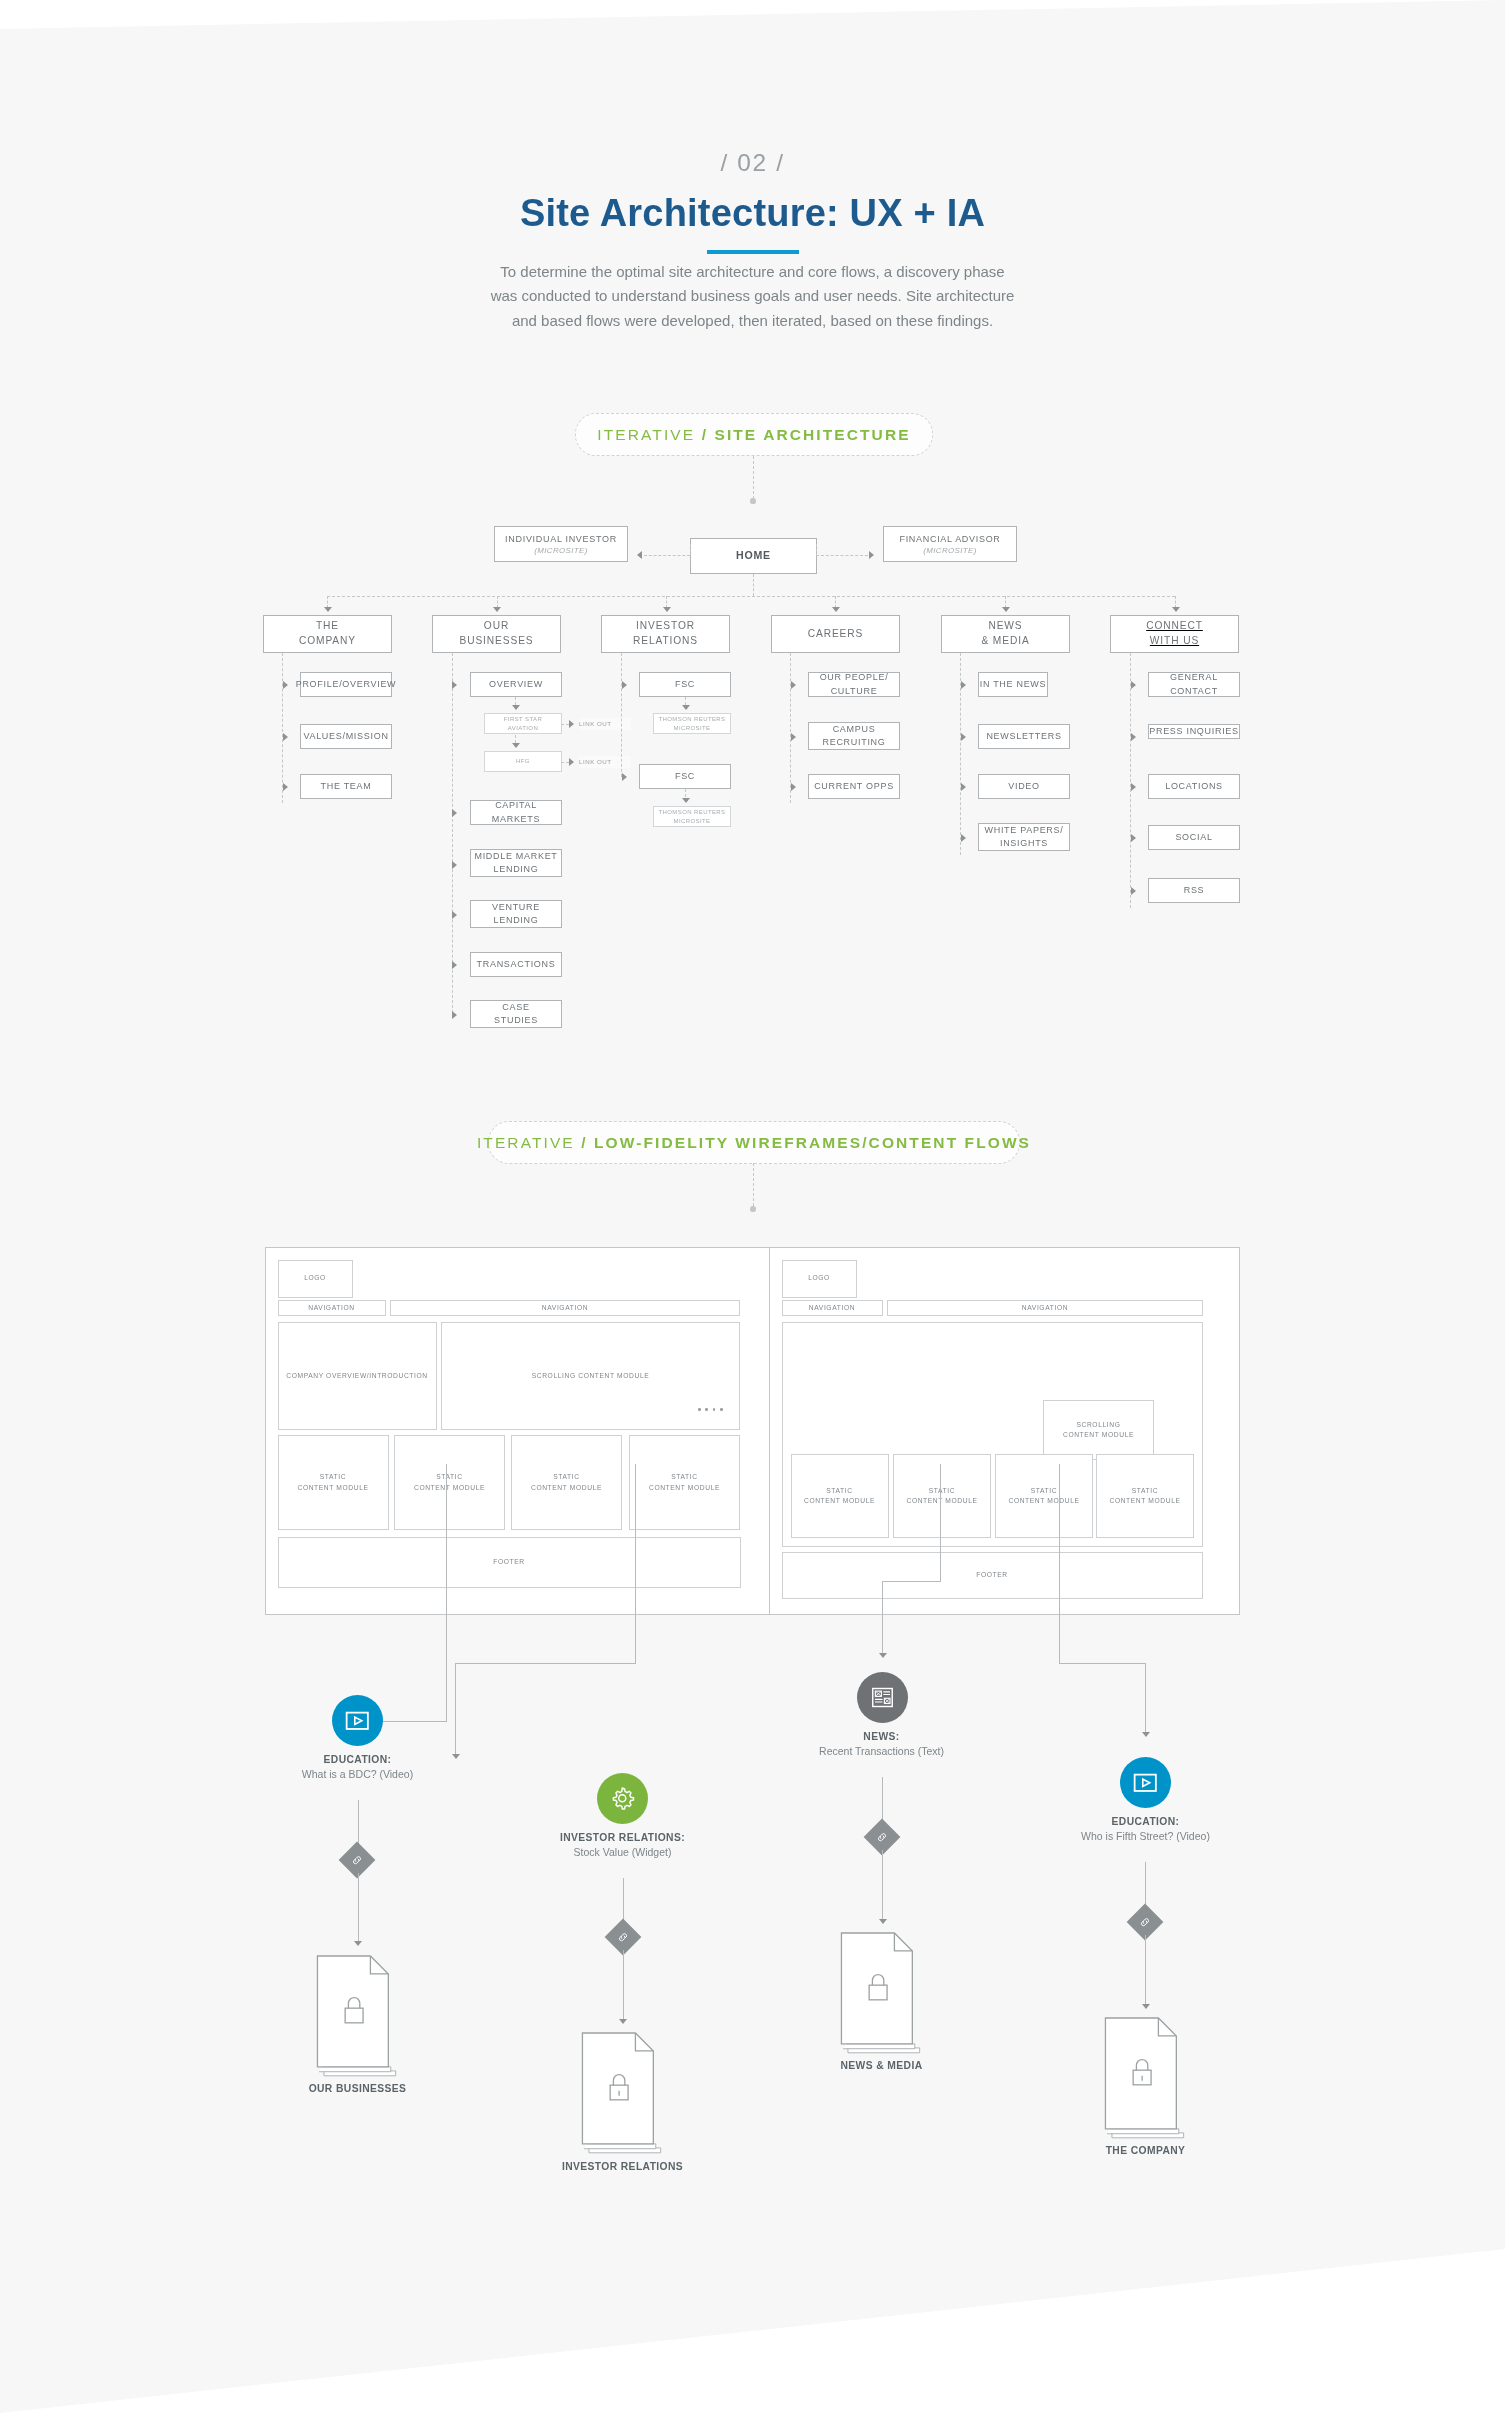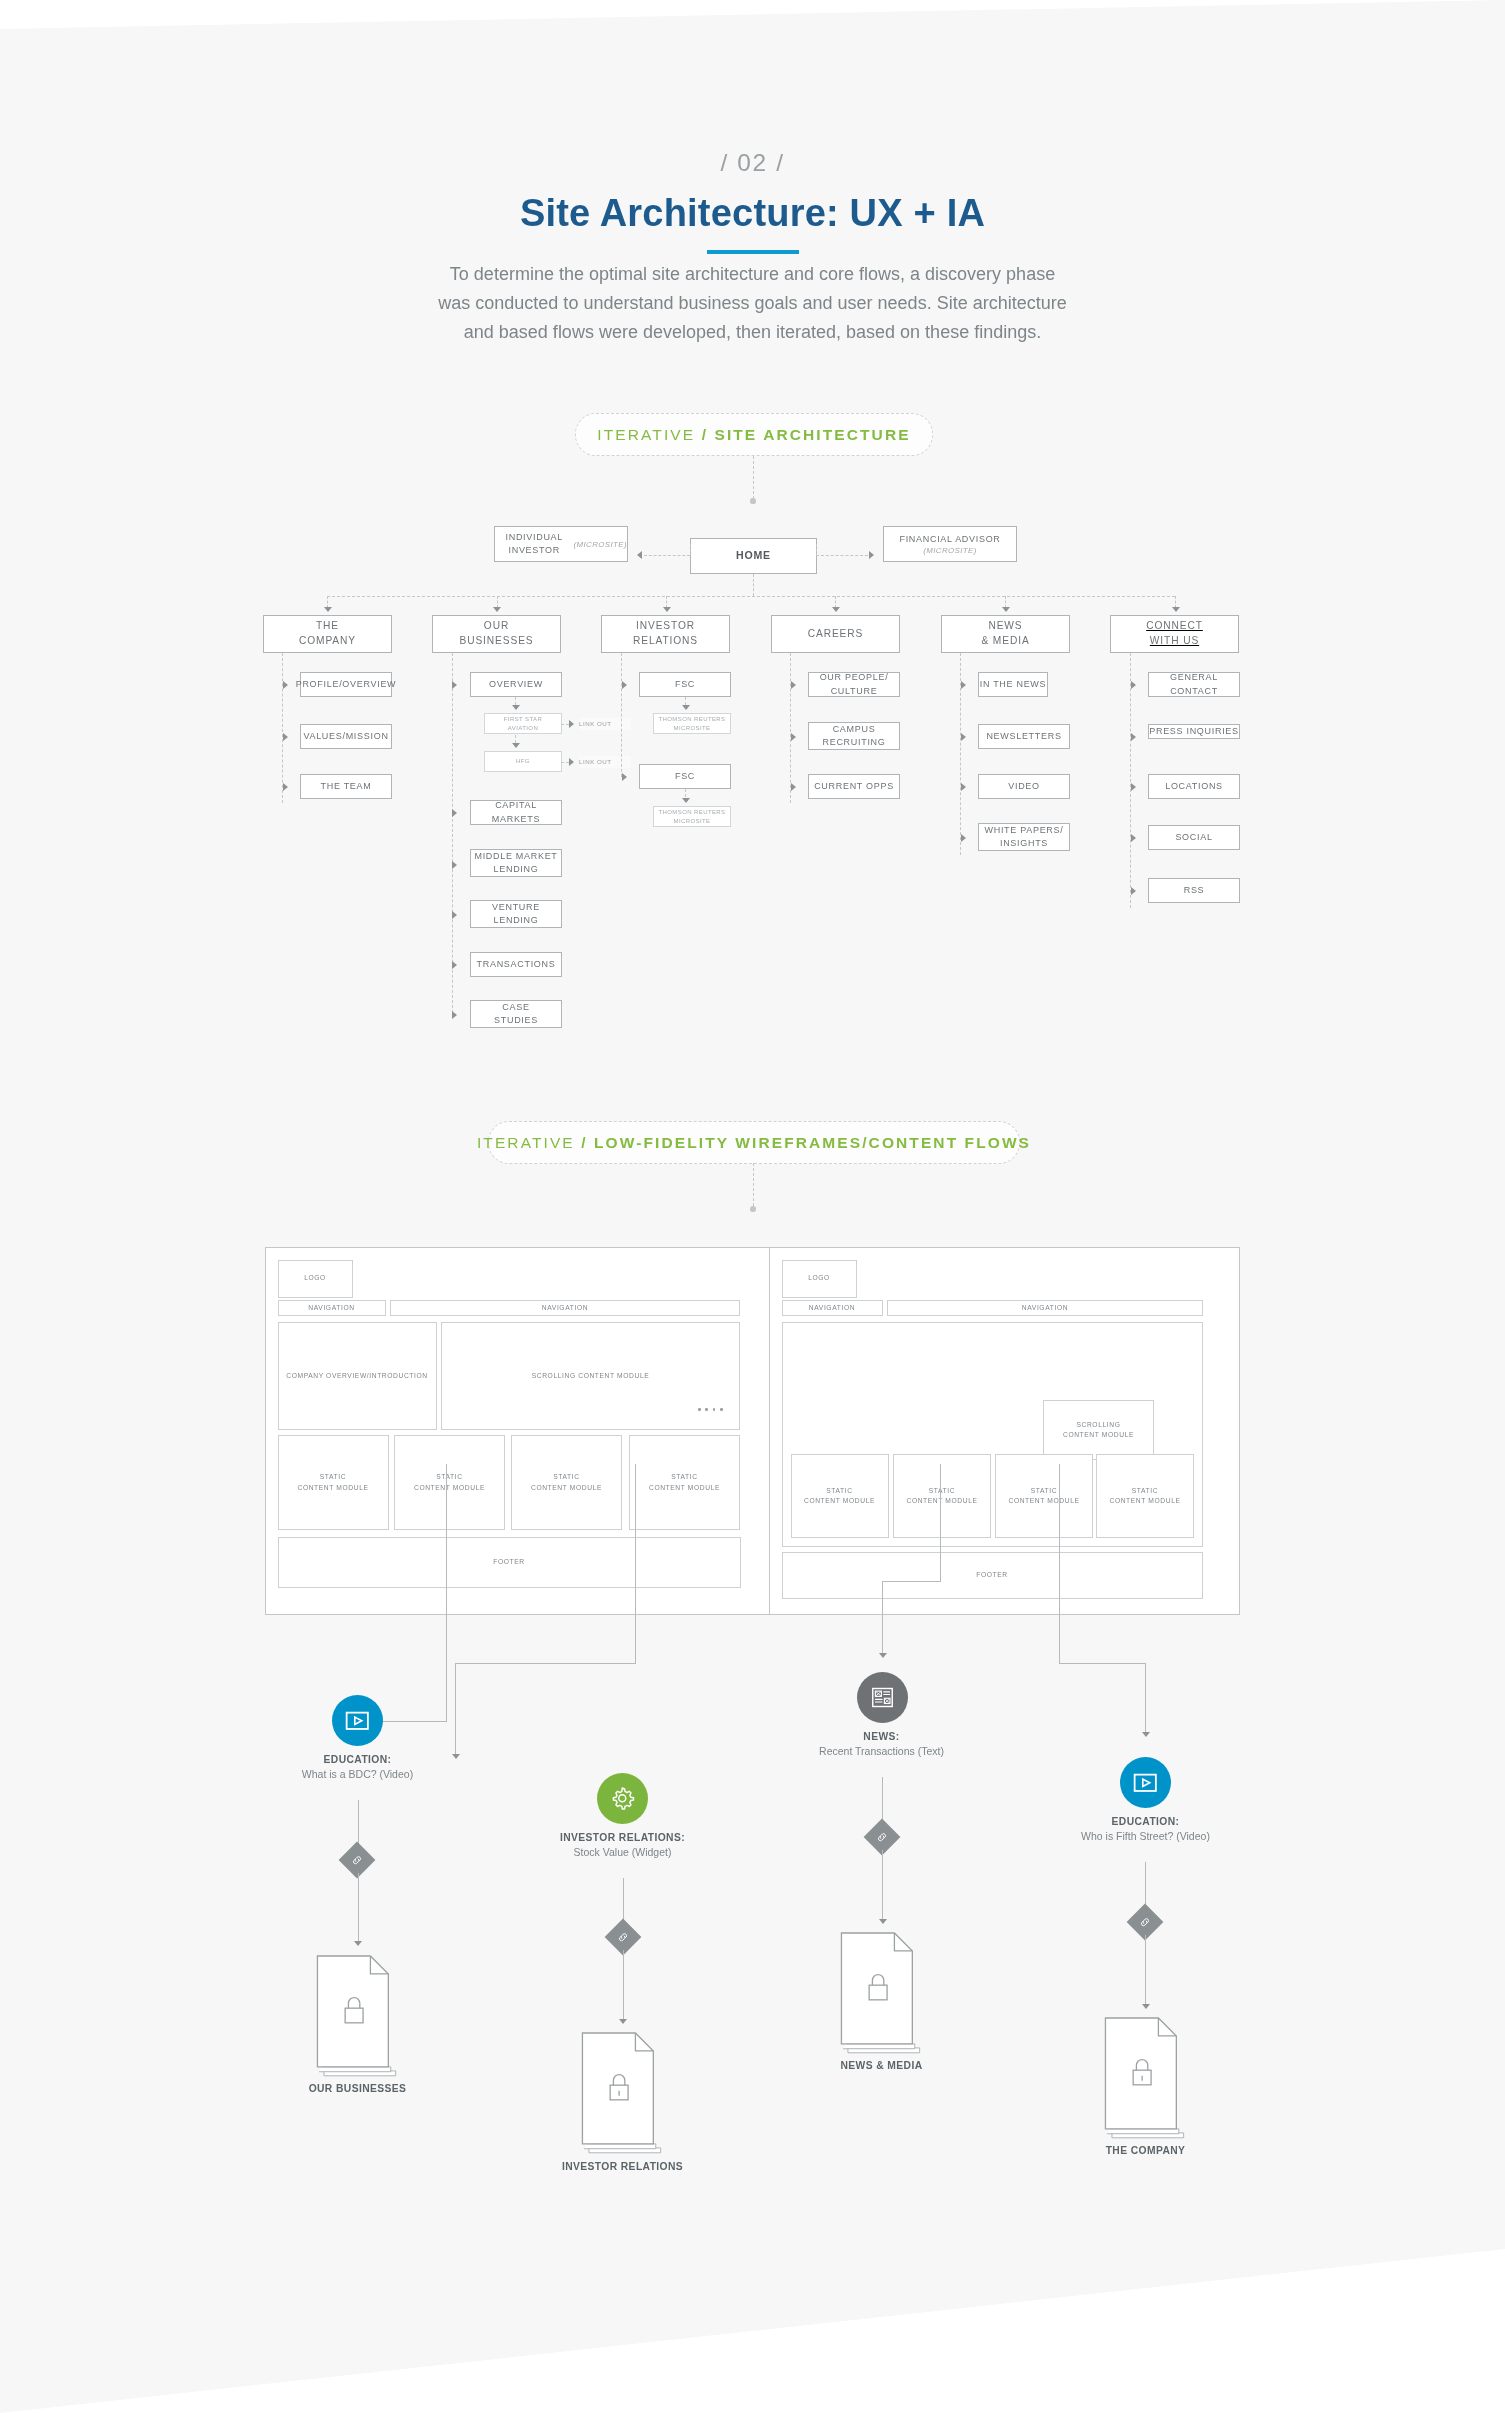--- a/index.html
+++ b/index.html
@@ -18,21 +18,21 @@
     z-index:0;
   }
   #stage{position:absolute;left:0;top:0;width:1505px;height:2413px;z-index:2;}
 
   
   .hdr{position:absolute;left:0;right:0;text-align:center;}
   #kicker{top:149px;font-size:24.5px;color:#9aa0a4;letter-spacing:1.6px;font-weight:400;}
   #title{top:192px;font-size:38px;color:#1d5b8e;font-weight:700;letter-spacing:0.2px;}
   #title-rule{position:absolute;left:50%;top:250px;transform:translateX(-50%);
      width:92px;height:4.1px;background:#0e9bd1;}
-  #lede{top:260px;font-size:18px;line-height:1.62;color:#7d8589;}
+  #lede{top:260px;font-size:15px;line-height:1.62;color:#7d8589;}
   #lede div{margin:0 auto;width:761px;}
 
   
   .pill{
     position:absolute;height:43px;border:0.8px dashed #cfd3d4;border-radius:21px;
     background:#fdfdfd;display:flex;align-items:center;justify-content:center;
     box-sizing:border-box;
   }
   .pill span{font-size:15.5px;letter-spacing:2.1px;color:#84bb41;white-space:pre;}
   .pill .lite{font-weight:400;}
@@ -103,21 +103,21 @@
   </div>
 
   <div class="pill" id="pill-arch">
     <span class="lite">ITERATIVE </span>
       <span class="bold">/ </span>
       <span class="bold">SITE ARCHITECTURE</span>
   </div>
   <div class="vdot" style="left:753px;top:456px;height:43px;"></div>
   <div class="dot-end" style="left:750px;top:498px;"></div>
 
-  <div class="node port" style="left:494px;top:526px;width:134px;height:36px;flex-direction:row;">
+  <div class="node port" style="left:494px;top:526px;width:134px;height:36px;flex-direction:column;">
     <span class="t">INDIVIDUAL INVESTOR</span>
     <span class="it">(MICROSITE)</span>
   </div>
   <div class="node home" style="left:690px;top:538px;width:127px;height:36px;">
     <span class="t">HOME</span>
   </div>
   <div class="node port" style="left:883px;top:526px;width:134px;height:36px;flex-direction:column;">
     <span class="t">FINANCIAL ADVISOR</span>
     <span class="it">(MICROSITE)</span>
   </div>

